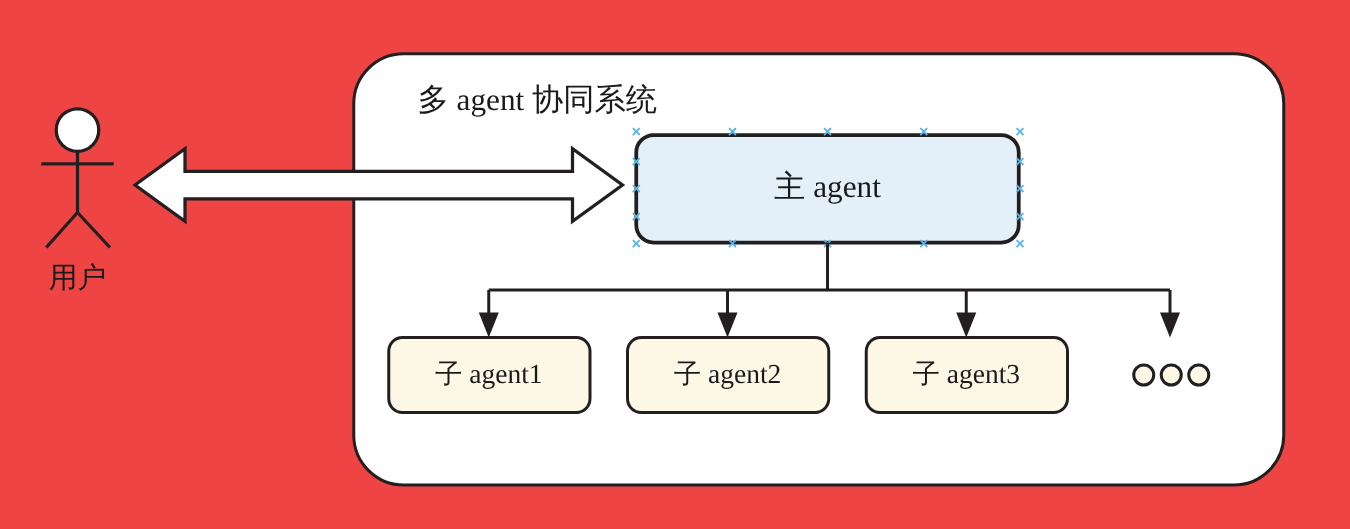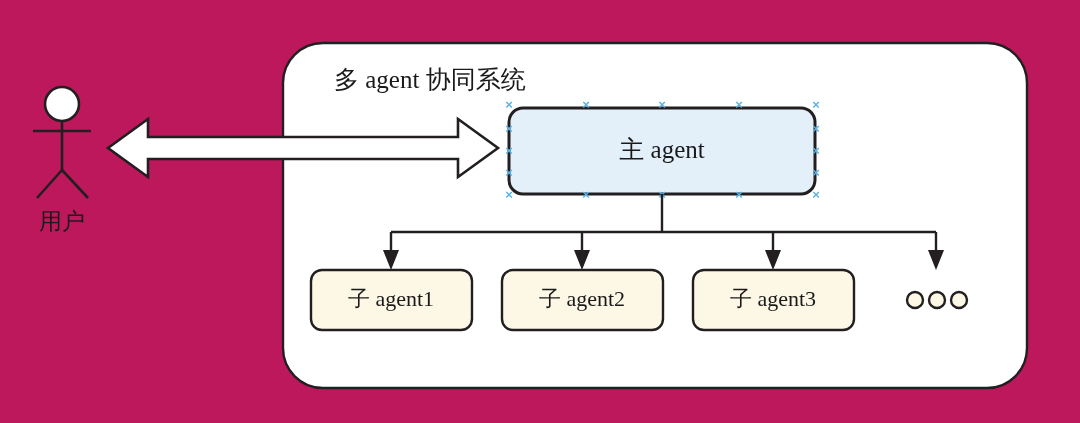--- a/index.html
+++ b/index.html
@@ -8,21 +8,21 @@
     padding: 0;
     background: #ffffff;
   }
   body {
     font-family: "Liberation Serif", "DejaVu Serif", serif;
   }
   #canvas {
     position: relative;
     width: 1080px;
     height: 423px;
-    background: #be185d;
+    background: #ef4444;
     overflow: hidden;
   }
   #diagram-svg {
     position: absolute;
     left: 0;
     top: 0;
     width: 1080px;
     height: 423px;
   }
   .node-label {

